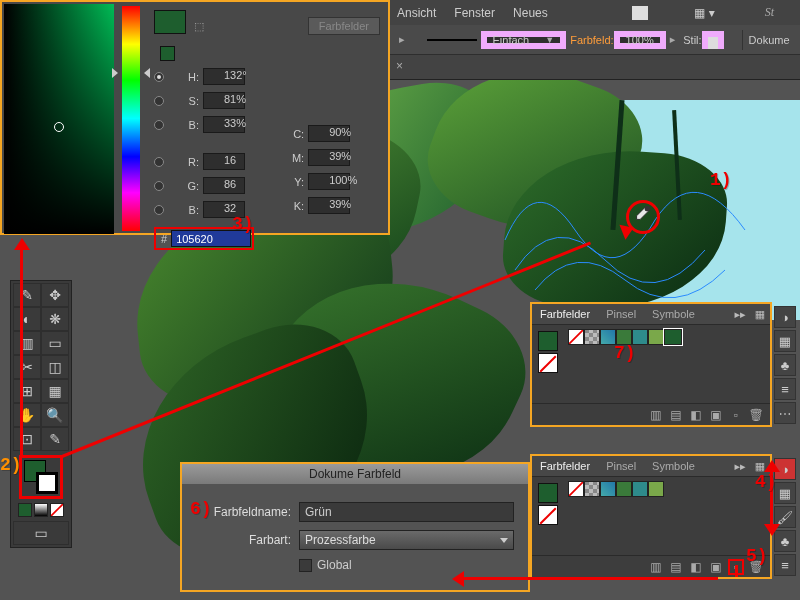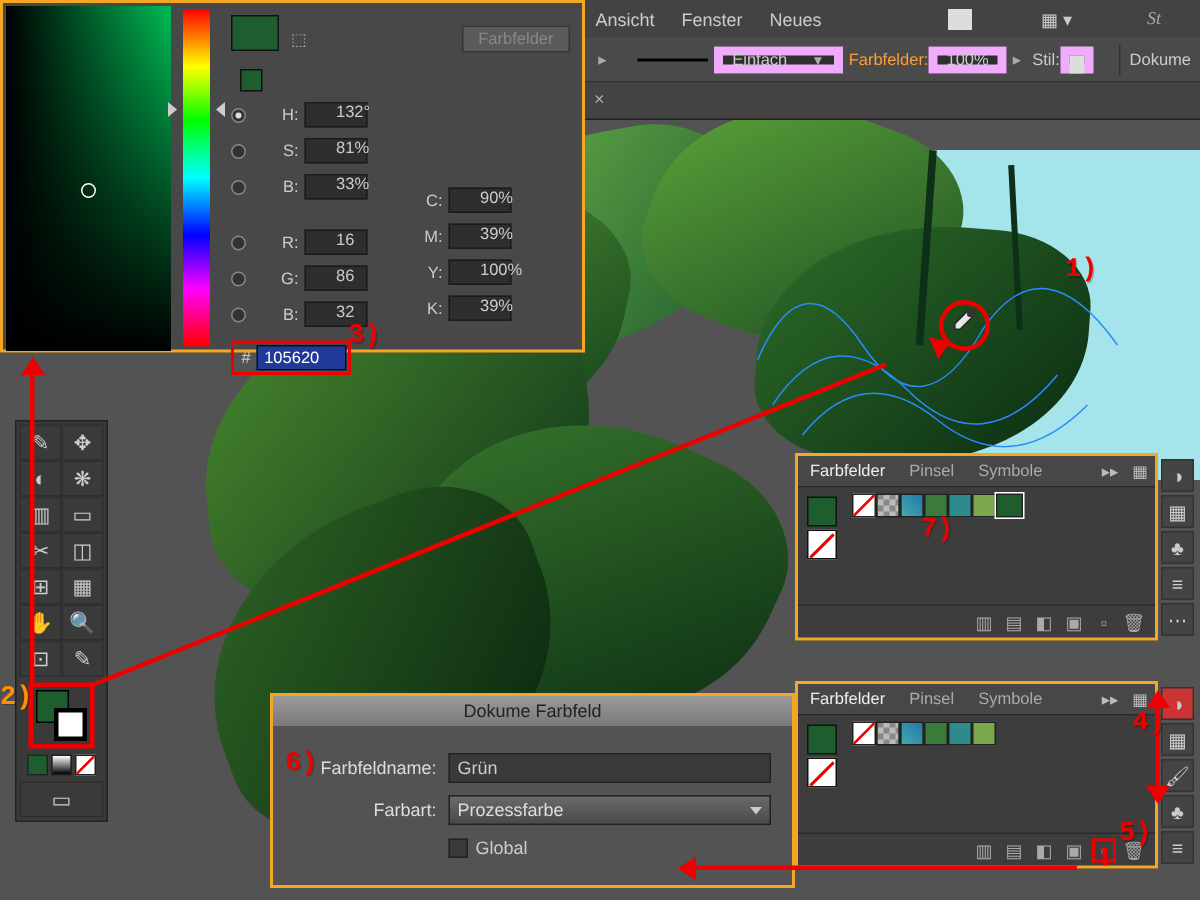--- a/index.html
+++ b/index.html
@@ -52,21 +52,21 @@
   .cpvals .sw { width: 32px; height: 24px; background: #1e5e2e; border: 1px solid #111; margin-bottom: 8px; }
   .cpvals .sw2 { width: 15px; height: 15px; background: #1e5e2e; border: 1px solid #111; display:inline-block; margin-left:6px; vertical-align:middle;}
   .cpvals .btn { display:inline-block; background:#5a5a5a; border:1px solid #333; padding:2px 10px; margin-left:8px; color:#888;}
   .cprow { display: flex; align-items: center; margin: 7px 0; }
   .cprow .lab { width: 30px; text-align: right; margin-right: 4px; }
   .cprow .radio { width:10px; height:10px; border:1px solid #888; border-radius:50%; margin-right:5px; background:#333;}
   .cprow .radio.sel::after { content:''; display:block; width:4px; height:4px; background:#ddd; border-radius:50%; margin:2px; }
   .cprow input, .cprow .val { width: 42px; height: 17px; background: #2e2e2e; border: 1px solid #1a1a1a; color: #ccc; font-size: 11px; padding: 0 20px; }
   .hexrow { border: 2px solid #e00; padding: 1px; margin-top: 2px; display: inline-flex; align-items: center; }
   .hexrow .hash { margin: 0 4px; color:#ccc;}
-  .hexrow input { width: 60px; height: 17px; background: #203a9a; border: 1px solid #111; color: #fff; font-size: 11px; padding: 0 4px; }
+  .hexrow input { width: 80px; height: 17px; background: #203a9a; border: 1px solid #111; color: #fff; font-size: 11px; padding: 0 4px; }
   
   
   .swpanel { position: absolute; background: #3d3d3d; border: 2px solid #f5a623; font-size: 11px; }
   .swhdr { display: flex; background: #474747; border-bottom: 1px solid #2a2a2a; }
   .swhdr .tab { padding: 4px 8px; color: #aaa; }
   .swhdr .tab.active { color: #eee; }
   .swhdr .spacer { flex: 1; }
   .swhdr .ic { width: 16px; height: 16px; margin: 2px; display:flex; align-items:center; justify-content:center; color:#bbb; }
   .swbody { display:flex; }
   .swleft { padding: 4px; }
@@ -125,21 +125,21 @@
 <div class="ctrlbar">
   <span style="width:4px"></span>
   <span style="color:#aaa">▸</span>
   <span style="width:18px"></span>
   <span class="stroke"></span>
   <span class="fld">
       <span>Einfach</span>
       <span style="width:16px"></span>
       <span style="font-size:9px;color:#aaa">▼</span>
     </span>
-  <span class="linktxt">Farbfelder:</span>
+  <span class="linktxt">Farbfeld:</span>
   <span class="fld">
       <span>100%</span>
     </span>
   <span style="color:#aaa">▸</span>
   <span style="width:8px"></span>
   <span>Stil:</span>
   <span class="fld" style="width:22px;padding:0;">
       <span style="width:14px;height:12px;background:#ddd;margin:auto;"></span>
     </span>
   <span style="width:8px"></span>

